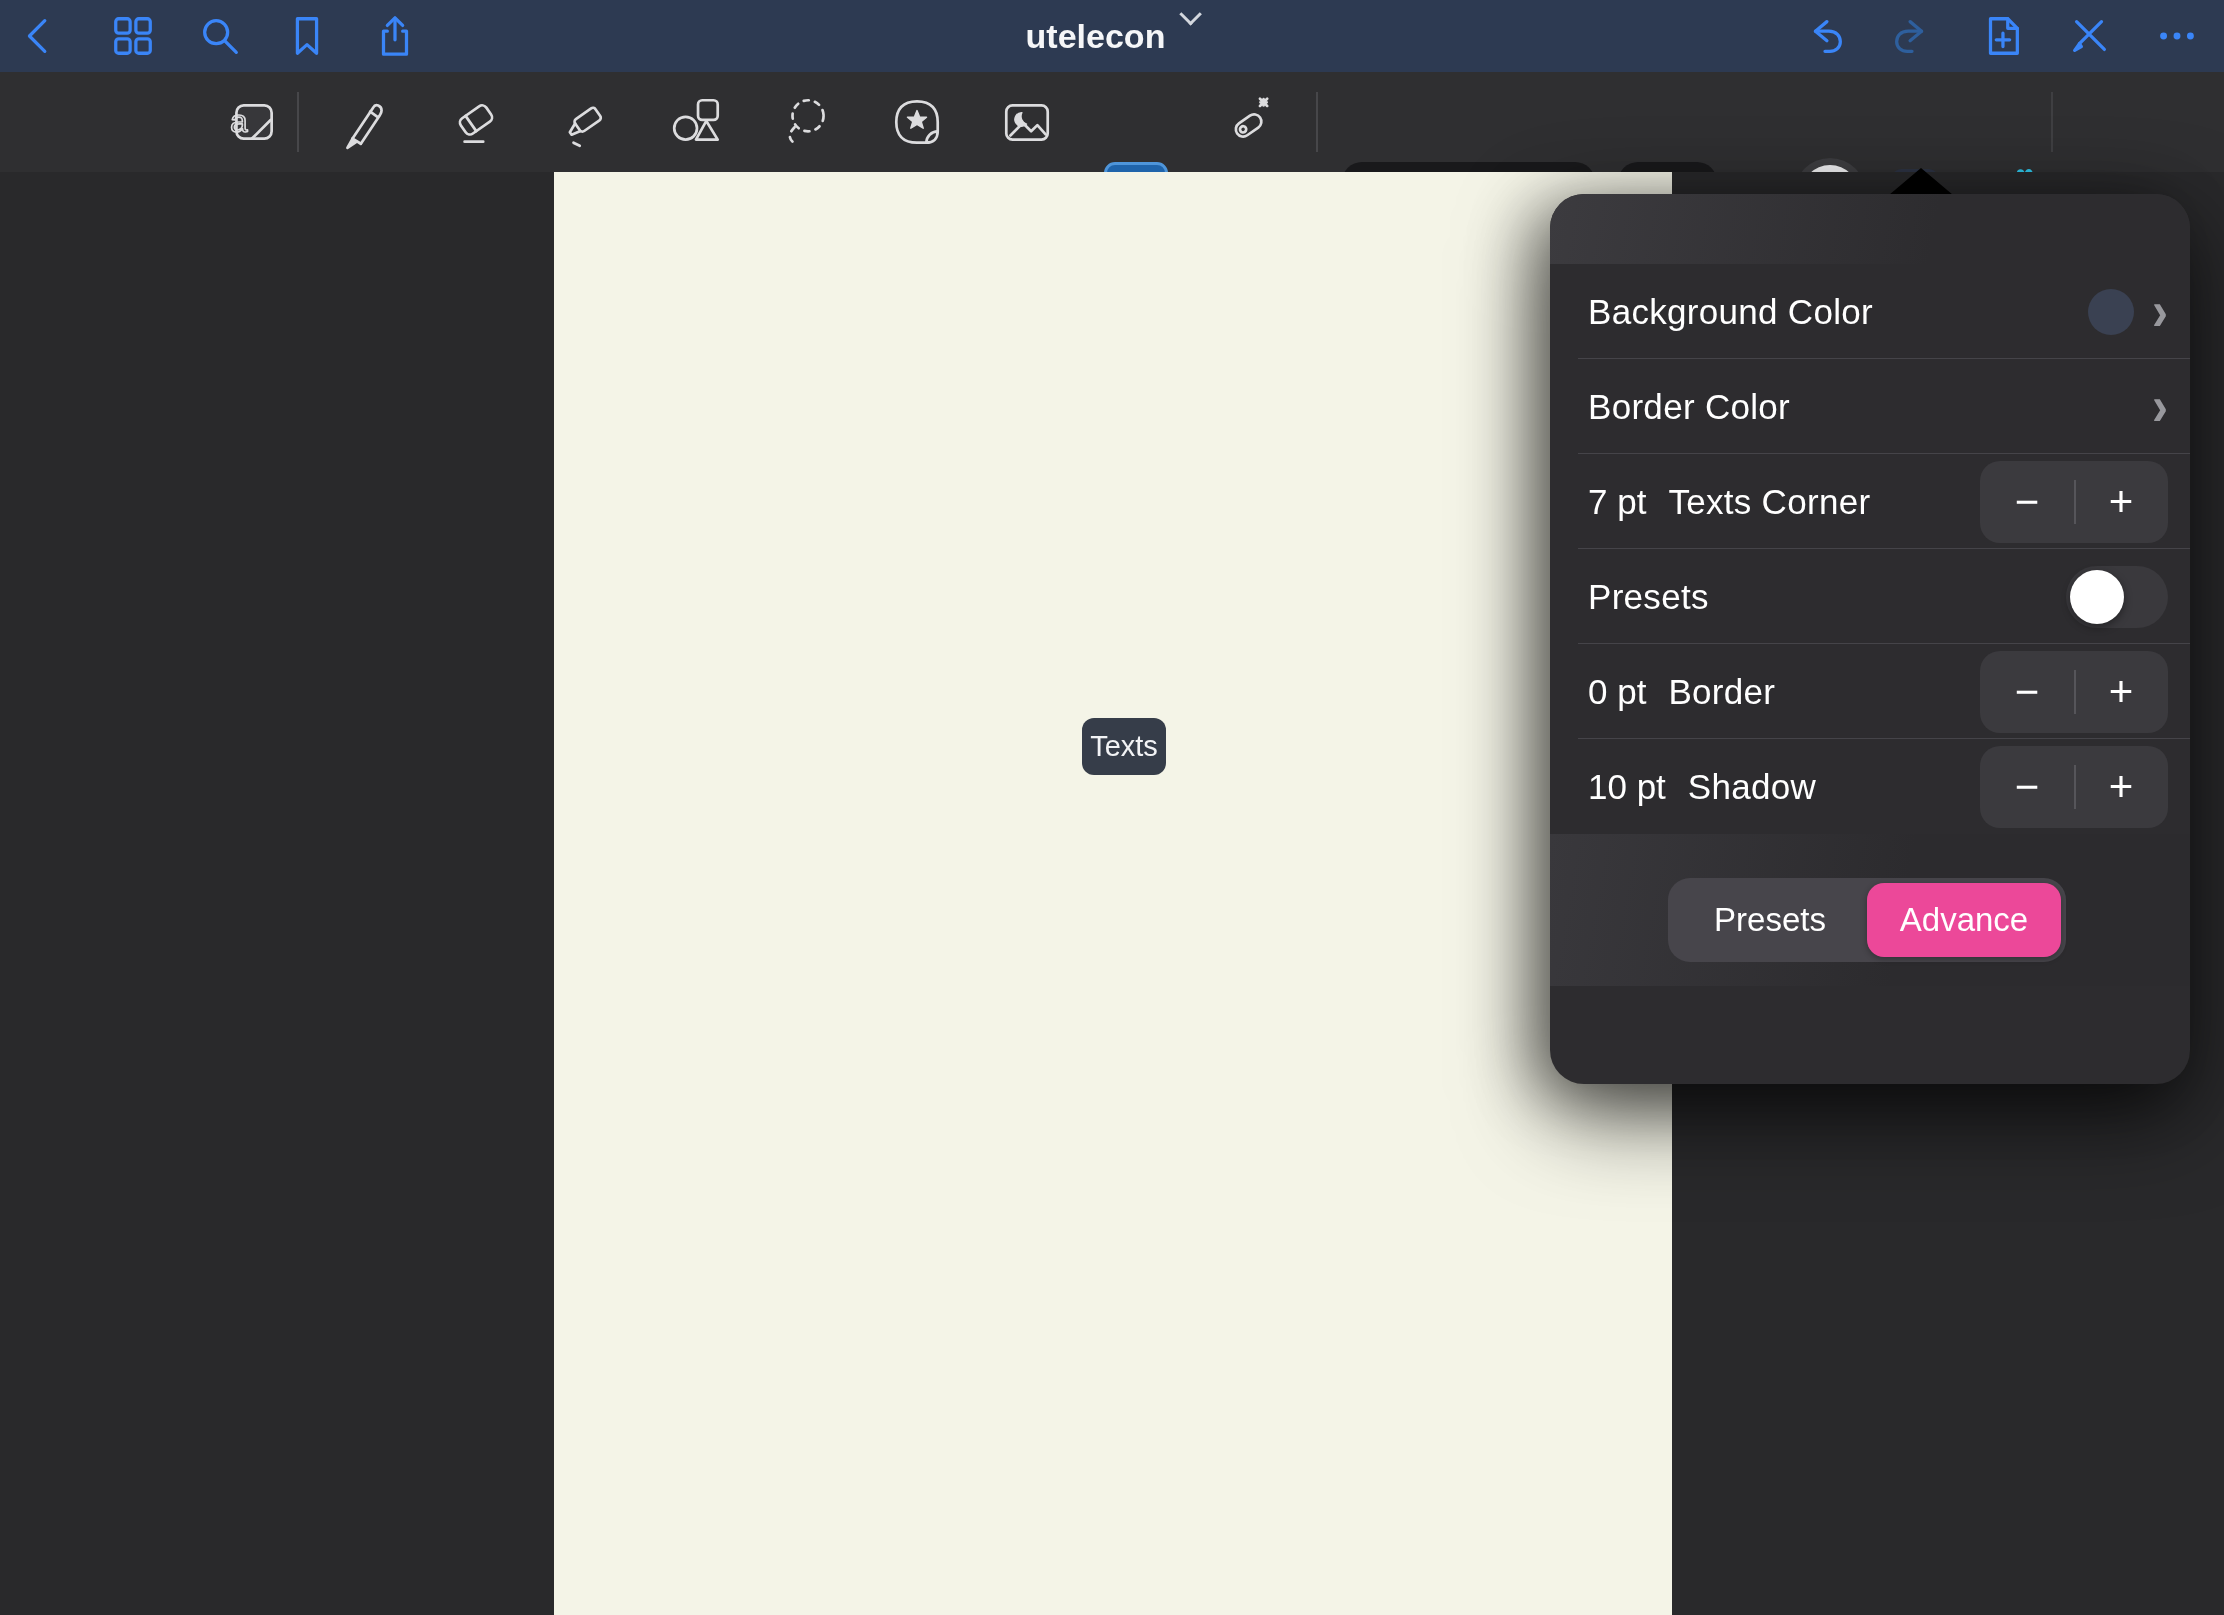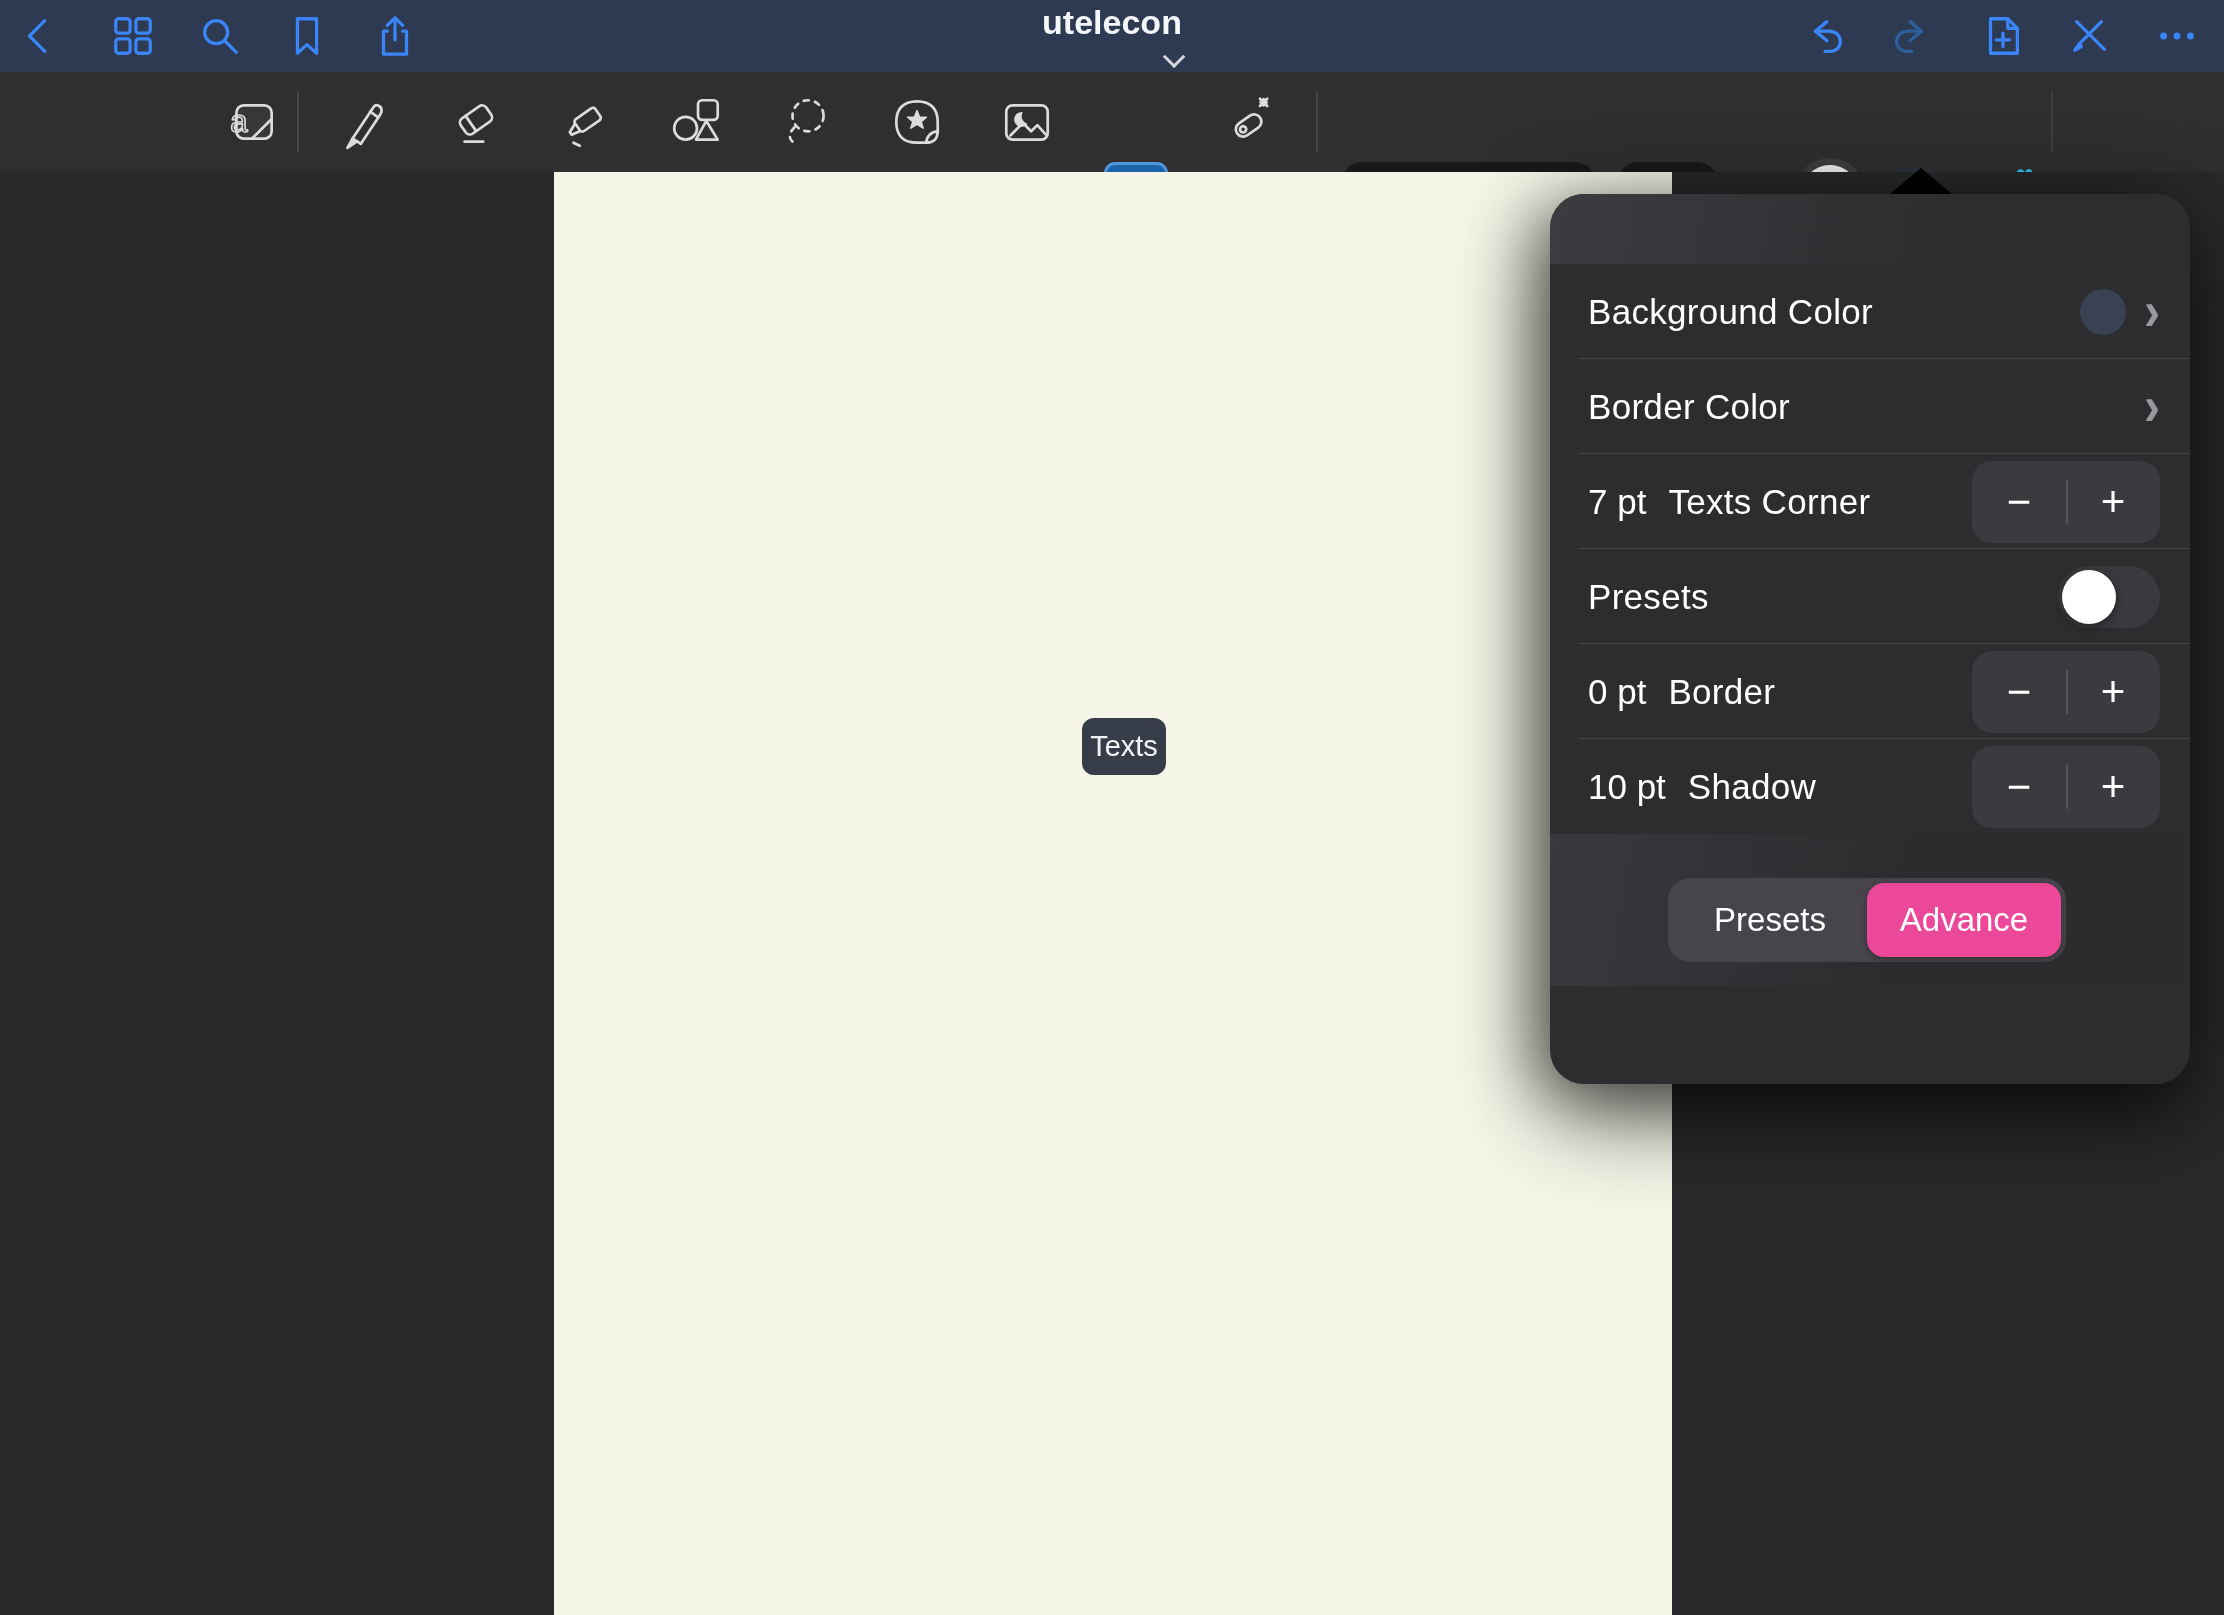--- a/index.html
+++ b/index.html
@@ -6,21 +6,21 @@
   .screen{position:relative;width:2224px;height:1615px;overflow:hidden;
           font-family:"Liberation Sans",sans-serif;background:#29292b;}
 
   
   .navbar{position:absolute;left:0;top:0;width:2224px;height:72px;background:#2d3a52;}
   .nav-ico{position:absolute;top:50%;transform:translate(-50%,-50%);width:46px;height:46px;cursor:pointer;}
   .nav-ico svg{width:100%;height:100%;stroke:#3a85f8;stroke-width:3.4;fill:none;
                stroke-linecap:round;stroke-linejoin:round;}
   .nav-ico.disabled svg{stroke:#2e5f9d;}
   .nav-title{position:absolute;left:1112px;top:50%;transform:translate(-50%,-50%);
-             display:flex;align-items:flex-end;gap:17px;color:#f5f6f8;font-size:34px;font-weight:600;flex-direction:column;}
+             display:flex;align-items:flex-start;gap:17px;color:#f5f6f8;font-size:34px;font-weight:600;}
   .nav-title .chev{width:13px;height:13px;border-right:3.4px solid #d3d7de;border-bottom:3.4px solid #d3d7de;
              transform:rotate(45deg) translate(-3px,-3px);margin-top:-6px;}
 
   
   .toolbar{position:absolute;left:0;top:72px;width:2224px;height:100px;background:#2f2f31;}
   .tool{position:absolute;top:50%;transform:translate(-50%,-50%);width:58px;height:58px;cursor:pointer;}
   .tool svg{width:100%;height:100%;stroke:#dcdcde;stroke-width:2.6;fill:none;
             stroke-linecap:round;stroke-linejoin:round;}
   .tb-div{position:absolute;top:20px;width:2px;height:60px;background:#47474a;}
   .text-tool{position:absolute;left:1104px;top:90px;width:64px;height:64px;background:#1f64ab;
@@ -58,21 +58,21 @@
   .pop-arrow{position:absolute;left:1889px;top:168px;width:0;height:0;
              border-left:32px solid transparent;border-right:32px solid transparent;border-bottom:27px solid #000;}
   .popover{position:absolute;left:1550px;top:194px;width:640px;height:890px;border-radius:34px;
            background:#2d2c2f;box-shadow:0 30px 90px rgba(0,0,0,.65), -20px 10px 60px rgba(0,0,0,.35);
            overflow:hidden;}
   .pop-header{height:98px;background:#000;display:flex;align-items:center;justify-content:center;
               color:#fff;font-size:35px;font-weight:600;}
   .pop-preview{height:70px;background:linear-gradient(100deg,#3c3b3f 0%,#2d2c2f 60%);}
   .rows{height:570px;}
   .row{position:relative;height:95px;box-sizing:border-box;display:flex;align-items:center;
-       padding:0 30px 0 38px;}
+       padding:0 22px 0 38px;}
   .row:not(:last-child):after{content:"";position:absolute;left:28px;right:0;bottom:0;height:1.5px;background:#454449;}
   .row .lbl{color:#fff;font-size:35px;letter-spacing:.3px;}
   .row .val{color:#fff;font-size:35px;margin-right:22px;}
   .row .spacer{flex:1;}
   .swatch{width:46px;height:46px;border-radius:50%;background:#3a4152;margin-right:18px;}
   .chevR{color:#98989d;font-size:48px;line-height:40px;font-weight:600;transform:scaleY(1.15);}
   .stepper{width:188px;height:82px;background:#3b3a3e;border-radius:20px;display:flex;position:relative;}
   .stepper .half{flex:1;display:flex;align-items:center;justify-content:center;color:#fff;
                  font-size:42px;font-weight:300;cursor:pointer;}
   .stepper .mid{position:absolute;left:50%;top:19px;width:2px;height:44px;background:#56555a;}

